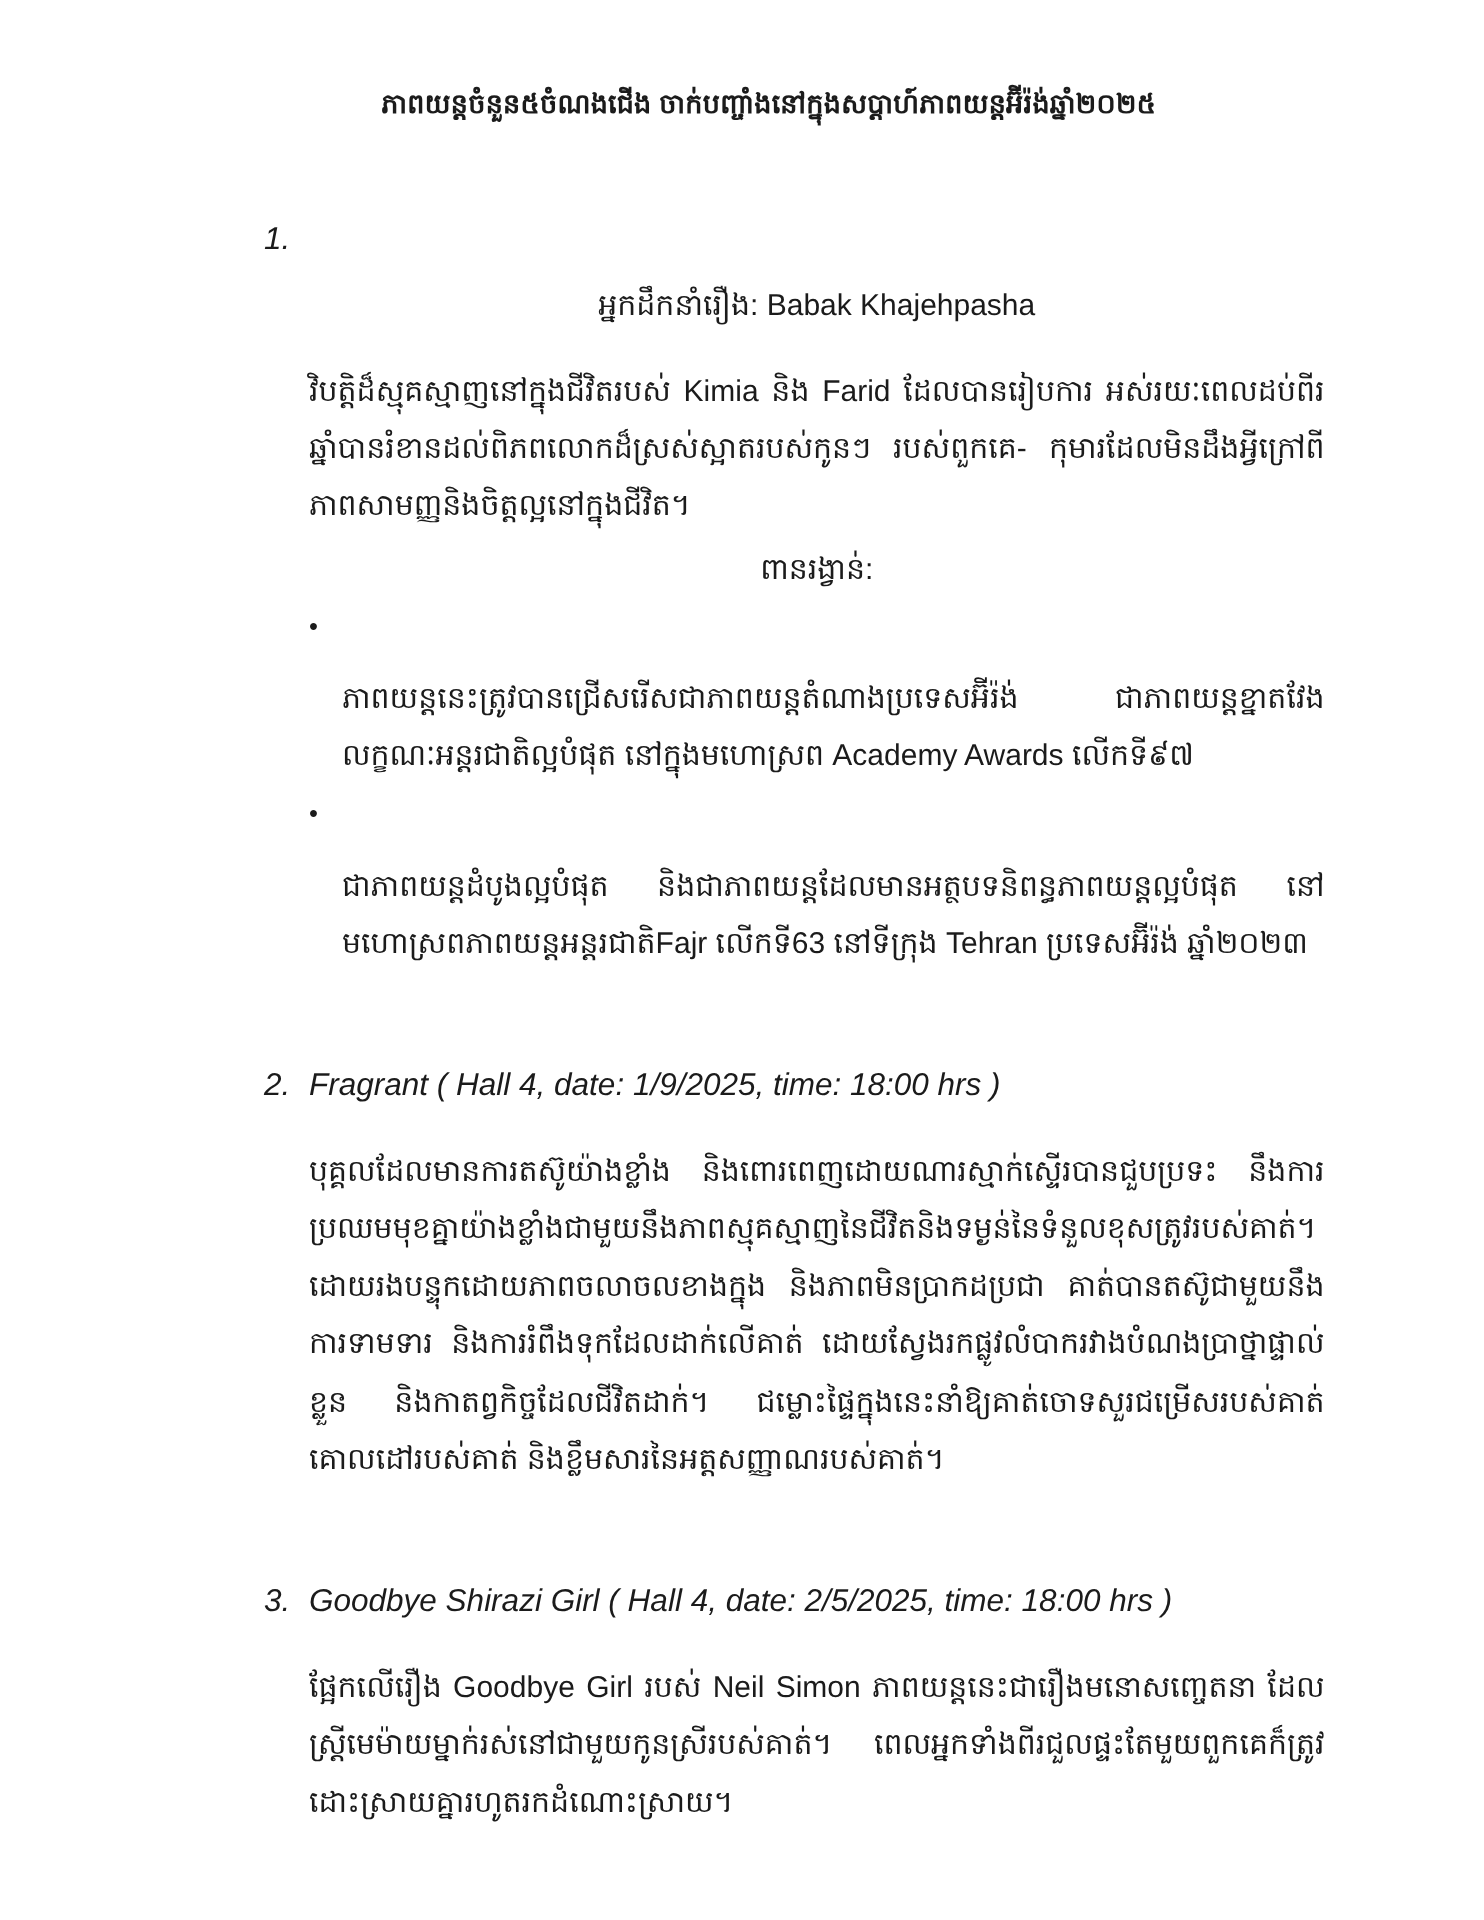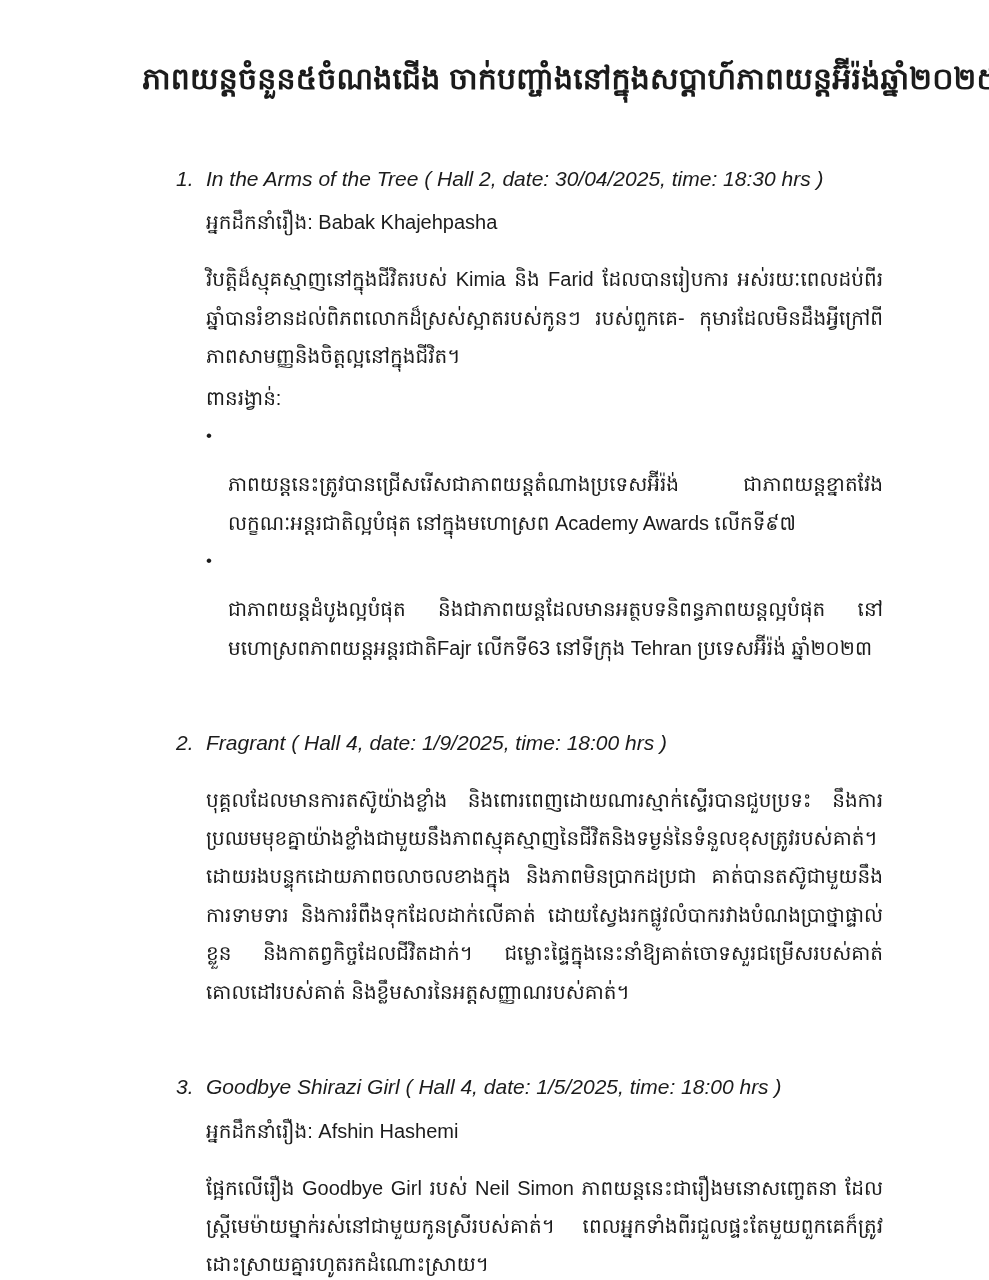--- a/index.html
+++ b/index.html
@@ -16,42 +16,42 @@
   }
   .page {
     box-sizing: border-box;
     width: 989px;
     height: 1280px;
     padding: 56px 106px 20px 176px;
     background: #ffffff;
   }
   .doc-title {
     text-align: center;
-    font-size: 30px;
+    font-size: 18px;
     font-weight: 700;
     line-height: 1.55;
     margin: 0 0 -10px -34px;  
     padding-right: 0;
     letter-spacing: 0.2px;
     white-space: nowrap;
   }
   .title-spacer { height: 68px; }
   .film { margin-bottom: 40px; }
   .film-heading {
     display: flex;
     align-items: baseline;
     font-style: italic;
     font-size: 21px;
     line-height: 1.7;
     margin-bottom: 8px;
   }
   .film-number {
     flex: 0 0 30px;
   }
-  .film-indent { margin-left: 30px; }
+  .film-indent { margin-left: 30px; text-align: center; }
   .director-line {
     font-size: 20px;
     line-height: 1.8;
     margin-bottom: 6px;
   }
   .director-label { }
   .director-name { }
   .synopsis {
     font-size: 20px;
     line-height: 1.92;
@@ -85,21 +85,20 @@
 <body>
 
 <div class="page">
 
   <h1 class="doc-title">ភាពយន្តចំនួន៥ចំណងជើង ចាក់បញ្ចាំងនៅក្នុងសប្តាហ៍ភាពយន្តអ៊ីរ៉ង់ឆ្នាំ២០២៥</h1>
   <div class="title-spacer"></div>
 
   <section class="film">
     <div class="film-heading">
       <span class="film-number">1.</span>
-      <span>In the Arms of the Tree ( Hall 2, date: 30/04/2025, time: 18:30 hrs )</span>
     </div>
     <div class="director-line film-indent">
       <span class="director-label">អ្នកដឹកនាំរឿង:</span>
       <span class="director-name">Babak Khajehpasha</span>
     </div>
     <p class="synopsis film-indent">វិបត្តិដ៏ស្មុគស្មាញនៅក្នុងជីវិតរបស់ Kimia និង Farid ដែលបានរៀបការ អស់រយៈពេលដប់ពីរឆ្នាំបានរំខានដល់ពិភពលោកដ៏ស្រស់ស្អាតរបស់កូនៗ របស់ពួកគេ- កុមារដែលមិនដឹងអ្វីក្រៅពីភាពសាមញ្ញនិងចិត្តល្អនៅក្នុងជីវិត។</p>
     <div class="awards-label film-indent">ពានរង្វាន់:</div>
     <div class="award-row">
       <span class="award-bullet">•</span>
       <span class="award-text">ភាពយន្តនេះត្រូវបានជ្រើសរើសជាភាពយន្តតំណាងប្រទេសអ៊ីរ៉ង់ ជាភាពយន្តខ្នាតវែង លក្ខណៈអន្តរជាតិល្អបំផុត នៅក្នុងមហោស្រព Academy Awards លើកទី៩៧</span>
@@ -118,22 +117,18 @@
       <span>Fragrant ( Hall 4, date: 1/9/2025, time: 18:00 hrs )</span>
     </div>
     <p class="synopsis film-indent">បុគ្គលដែលមានការតស៊ូយ៉ាងខ្លាំង និងពោរពេញដោយណារស្មាក់ស្ទើរបានជួបប្រទះ នឹងការប្រឈមមុខគ្នាយ៉ាងខ្លាំងជាមួយនឹងភាពស្មុគស្មាញនៃជីវិតនិងទម្ងន់នៃទំនួលខុសត្រូវរបស់គាត់។ ដោយរងបន្ទុកដោយភាពចលាចលខាងក្នុង និងភាពមិនប្រាកដប្រជា គាត់បានតស៊ូជាមួយនឹងការទាមទារ និងការរំពឹងទុកដែលដាក់លើគាត់ ដោយស្វែងរកផ្លូវលំបាករវាងបំណងប្រាថ្នាផ្ទាល់ខ្លួន និងកាតព្វកិច្ចដែលជីវិតដាក់។ ជម្លោះផ្ទៃក្នុងនេះនាំឱ្យគាត់ចោទសួរជម្រើសរបស់គាត់ គោលដៅរបស់គាត់ និងខ្លឹមសារនៃអត្តសញ្ញាណរបស់គាត់។</p>
   </section>
 
   <div class="gap-lg"></div>
 
   <section class="film">
     <div class="film-heading">
       <span class="film-number">3.</span>
-      <span>Goodbye Shirazi Girl ( Hall 4, date: 1/5/2025, time: 18:00 hrs )</span>
-    </div>
-    <div class="director-line film-indent">
-      <span class="director-label">អ្នកដឹកនាំរឿង:</span>
-      <span class="director-name">Afshin Hashemi</span>
+      <span>Goodbye Shirazi Girl ( Hall 4, date: 2/5/2025, time: 18:00 hrs )</span>
     </div>
     <p class="synopsis film-indent">ផ្អែកលើរឿង Goodbye Girl របស់ Neil Simon ភាពយន្តនេះជារឿងមនោសញ្ចេតនា ដែលស្ត្រីមេម៉ាយម្នាក់រស់នៅជាមួយកូនស្រីរបស់គាត់។ ពេលអ្នកទាំងពីរជួលផ្ទះតែមួយពួកគេក៏ត្រូវដោះស្រាយគ្នារហូតរកដំណោះស្រាយ។</p>
   </section>
 
 </div>
 
 </body></html>

